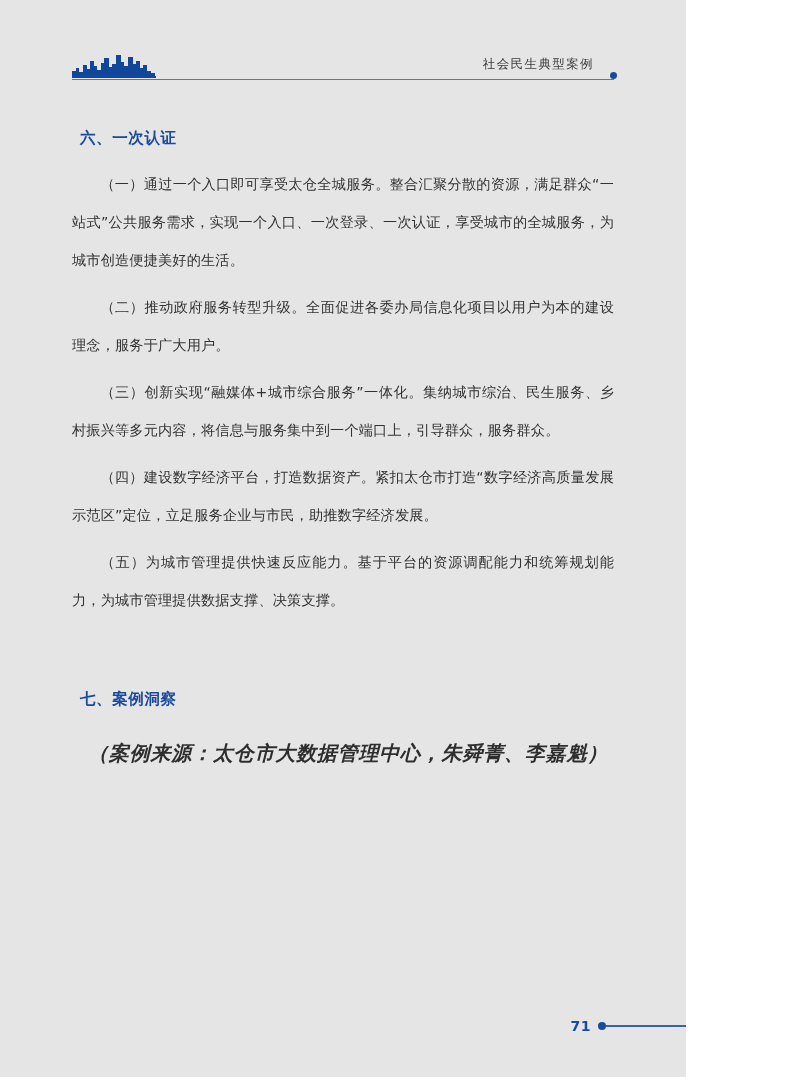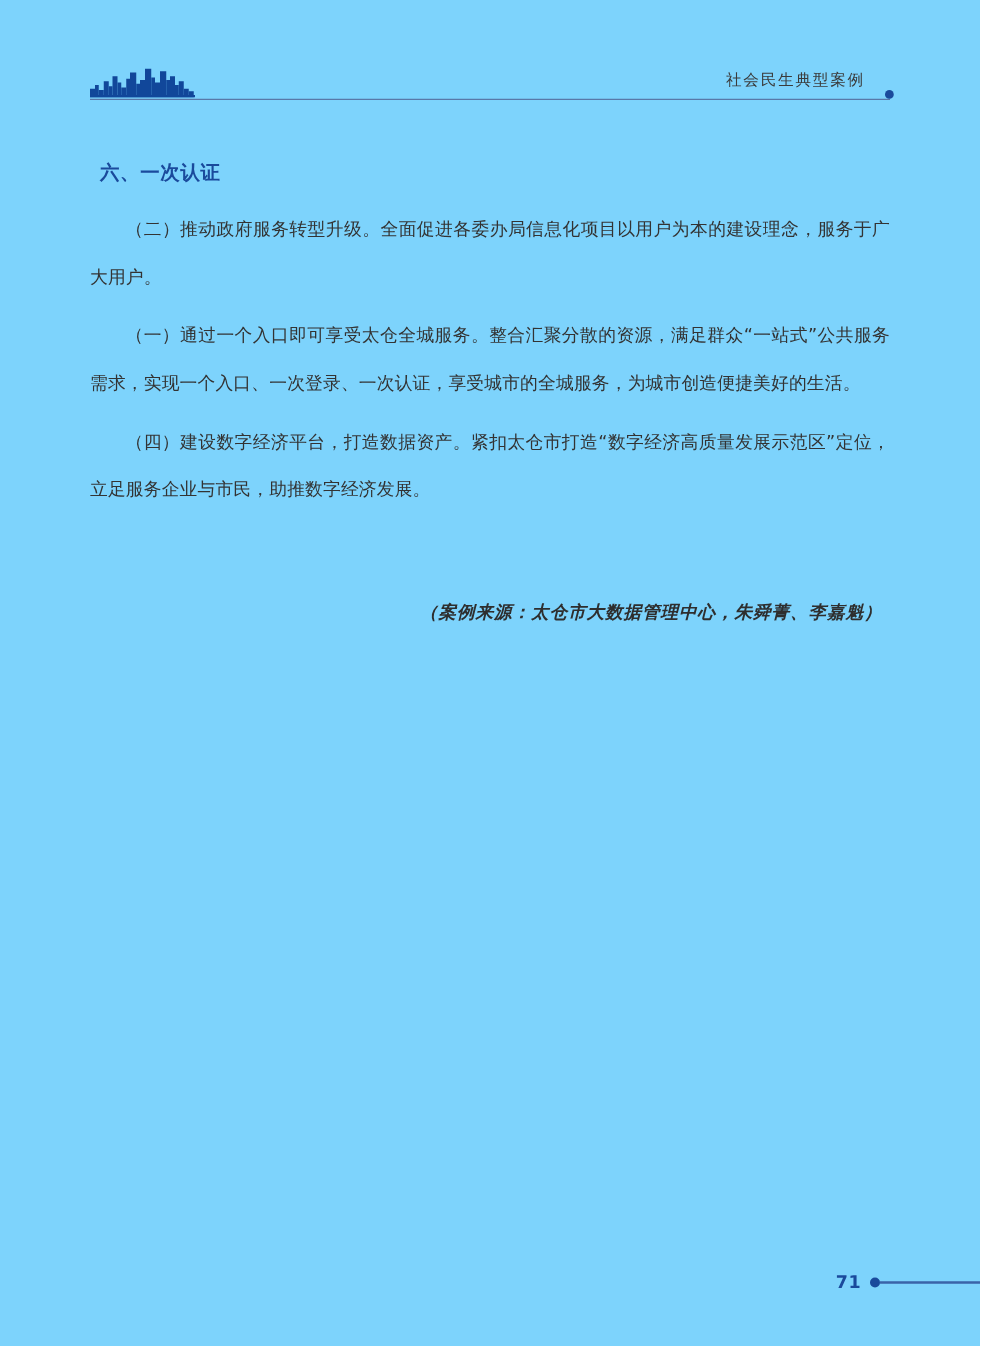--- a/index.html
+++ b/index.html
@@ -12,23 +12,23 @@
 
   body {
     font-family: "Liberation Sans", "DejaVu Sans", sans-serif;
     position: relative;
     overflow: hidden;
   }
 
   .page {
     position: absolute;
     inset: 0;
-    width: 784px;
+    width: 686px;
     height: 1077px;
-    background: #7dd3fc;
+    background: #e5e5e5;
   }
 
   
   .page-header {
     position: absolute;
     left: 0;
     right: 0;
     top: 44px;
     height: 40px;
   }
@@ -108,21 +108,21 @@
     text-indent: 2em;
     margin: 0 0 9px 0;
     letter-spacing: 0.15px;
     font-family: "DejaVu Sans", "Liberation Sans", sans-serif;
   }
 
   .source-line {
     margin-top: 30px;
     text-align: right;
     padding-right: 6px;
-    font-size: 14px;
+    font-size: 20px;
     color: #2e2e2e;
     letter-spacing: 0.8px;
     font-family: "DejaVu Serif", "Liberation Serif", serif;
     font-style: italic;
     font-weight: bold;
   }
 
   
   .page-footer {
     position: absolute;
@@ -208,26 +208,29 @@
       </div>
 
     </div>
   </div>
 
   <div class="content">
 
     <div class="section">
       <h2 class="section-heading">六、一次认证</h2>
 
+      <p class="body-text">（一）通过一个入口即可享受太仓全城服务。整合汇聚分散的资源，满足群众“一站式”公共服务需求，实现一个入口、一次登录、一次认证，享受城市的全城服务，为城市创造便捷美好的生活。</p>
       <p class="body-text">（二）推动政府服务转型升级。全面促进各委办局信息化项目以用户为本的建设理念，服务于广大用户。</p>
-      <p class="body-text">（一）通过一个入口即可享受太仓全城服务。整合汇聚分散的资源，满足群众“一站式”公共服务需求，实现一个入口、一次登录、一次认证，享受城市的全城服务，为城市创造便捷美好的生活。</p>
+      <p class="body-text">（三）创新实现“融媒体+城市综合服务”一体化。集纳城市综治、民生服务、乡村振兴等多元内容，将信息与服务集中到一个端口上，引导群众，服务群众。</p>
       <p class="body-text">（四）建设数字经济平台，打造数据资产。紧扣太仓市打造“数字经济高质量发展示范区”定位，立足服务企业与市民，助推数字经济发展。</p>
+      <p class="body-text">（五）为城市管理提供快速反应能力。基于平台的资源调配能力和统筹规划能力，为城市管理提供数据支撑、决策支撑。</p>
     </div>
 
     <div class="section section-seven-wrap">
+      <h2 class="section-heading">七、案例洞察</h2>
 
     </div>
 
     <div class="source-line">（案例来源：太仓市大数据管理中心，朱舜菁、李嘉魁）</div>
 
   </div>
 
   <div class="page-footer">
     <div class="footer-inner">
       <span class="page-number">71</span>

